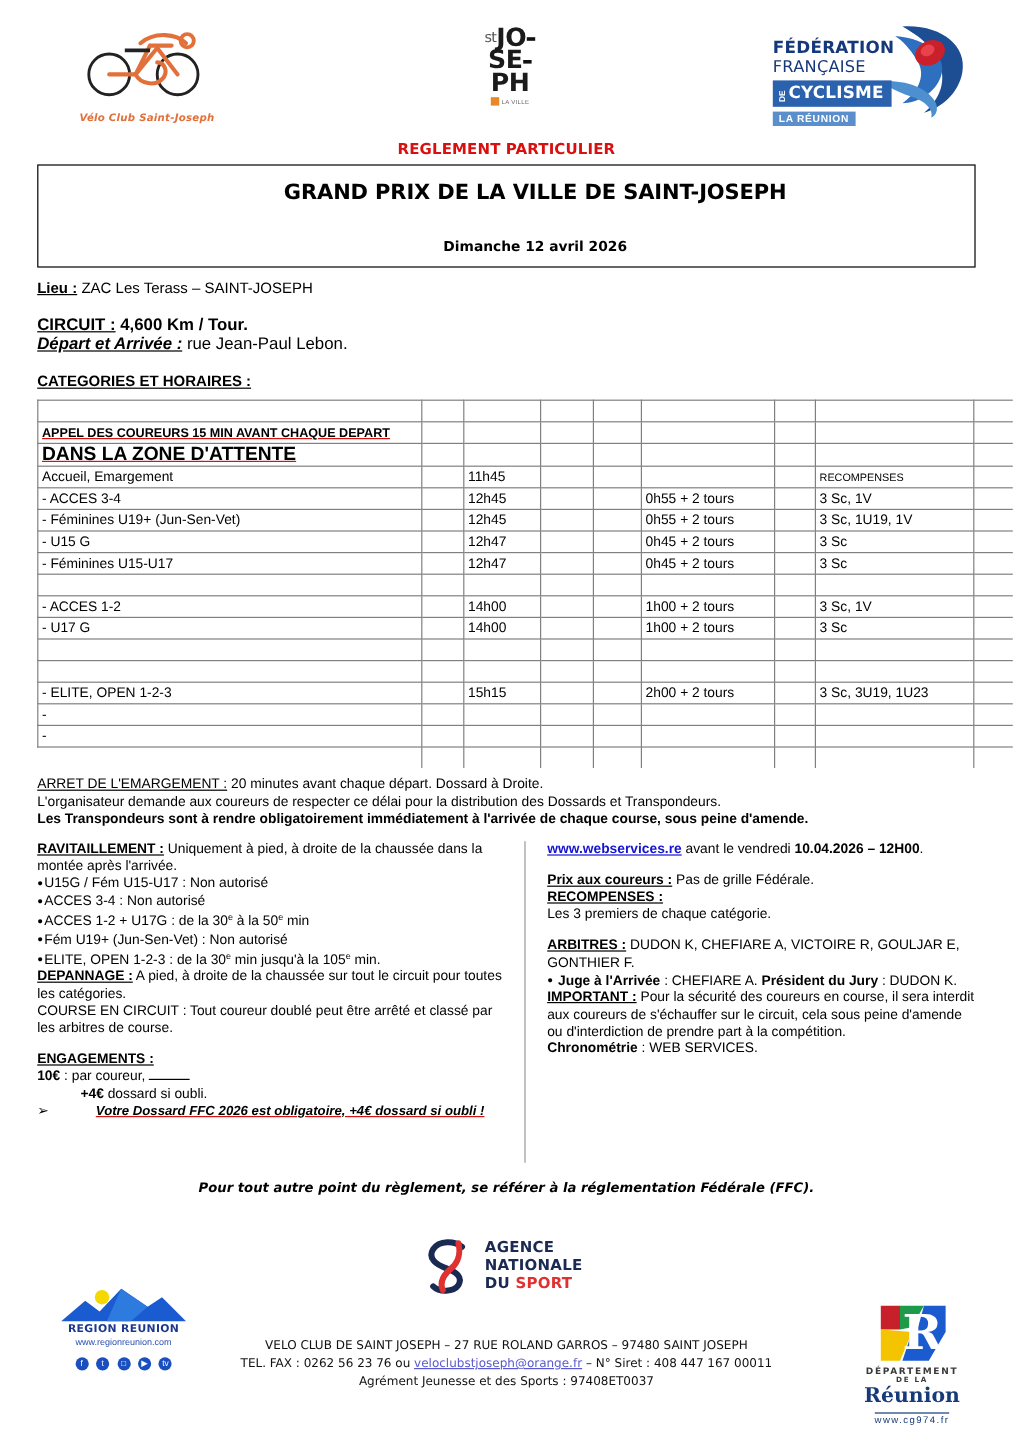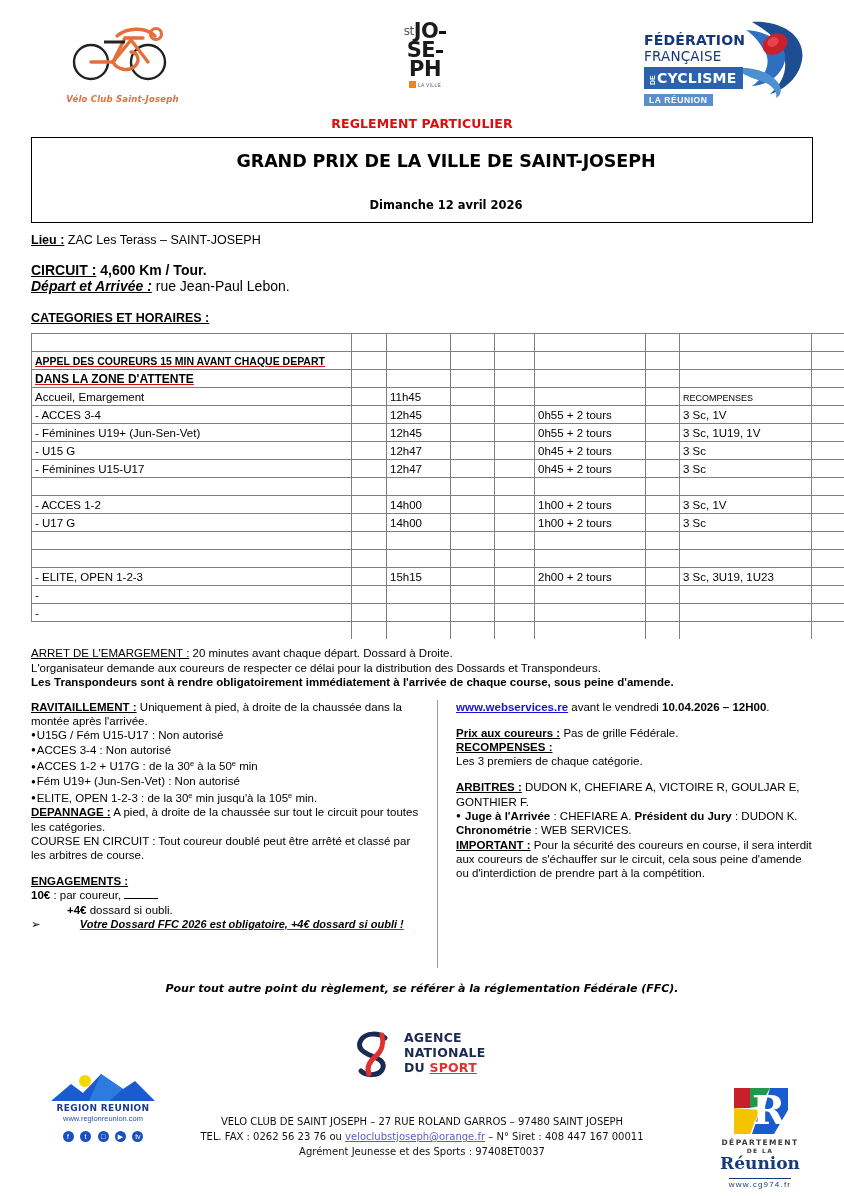--- a/index.html
+++ b/index.html
@@ -165,21 +165,21 @@
   td.c-sp1  { width: 28px; }
   td.c-time { width: 57px; }
   td.c-sp2  { width: 37px; }
   td.c-sp3  { width: 33px; }
   td.c-dur  { width: 104px; }
   td.c-sp4  { width: 27px; }
   td.c-rec  { width: 125px; }
   td.c-sp5  { width: 50px; }
 
   .hdr-red { font-weight: bold; font-size: 10.5px; text-decoration: underline; text-decoration-color:#D8100F; }
-  .hdr-red2 { font-weight: bold; font-size: 12px; text-decoration: underline; text-decoration-color:#D8100F; }
+  .hdr-red2 { font-weight: bold; font-size: 16px; text-decoration: underline; text-decoration-color:#D8100F; }
   .rec-hdr { font-weight: normal; font-size: 9px; text-align: center; }
   .rec-cell { font-size: 9.5px; }
 
   
   .notes { margin: 7px 31px 0 31px; font-size: 11.5px; line-height: 14.5px; }
 
   
   .cols {
     margin: 10px 31px 0 31px;
     display: flex;
@@ -210,21 +210,21 @@
   .ans {
     position: absolute; left: 352px; top: 26px; width: 170px; height: 56px;
   }
   .ans .s-mark {
     position:absolute; left:0; top:2px; width:44px; height:50px;
   }
   .ans .ans-txt { position:absolute; left:52px; top:3px; line-height:15px; }
   .ans .ans-txt div {
     font-family:"DejaVu Sans", sans-serif; font-weight:bold; font-size:12.5px; color:#1B2A52; letter-spacing:.2px;
   }
-  .ans .ans-txt .sport { color:#E03131;text-decoration:underline; }
+  .ans .ans-txt .sport { color:#E03131; }
 
   .region {
     position: absolute; left: 38px; top: 1072px; width: 130px; text-align: center;
   }
   .region .mtn { position:relative; width:108px; height:30px; margin: 0 auto; }
   .region .rn {
     font-family:"DejaVu Sans", sans-serif;
     font-weight:bold; font-size:9px; color:#1b3a8f; letter-spacing:.3px; margin-top:1px;
   }
   .region .rurl { font-size:7.5px; color:#2a4fb0; margin-top:1px; }
@@ -597,24 +597,24 @@
 
       <div style="height:12px"></div>
 
       <div>
         <span class="bu">ARBITRES :</span><span> DUDON K, CHEFIARE A, VICTOIRE R, GOULJAR E, GONTHIER F.</span>
       </div>
       <div class="bullet">
         <span class="b">Juge à l'Arrivée</span><span> : CHEFIARE A. </span><span class="b">Président du Jury</span><span> : DUDON K.</span>
       </div>
       <div>
+        <span class="bu">IMPORTANT :</span><span> Pour la sécurité des coureurs en course, il sera interdit aux coureurs de s'échauffer sur le circuit, cela sous peine d'amende ou d'interdiction de prendre part à la compétition.</span>
+      </div>
+      <div>
         <span class="b">Chronométrie</span><span> : WEB SERVICES.</span>
-      </div>
-      <div>
-        <span class="bu">IMPORTANT :</span><span> Pour la sécurité des coureurs en course, il sera interdit aux coureurs de s'échauffer sur le circuit, cela sous peine d'amende ou d'interdiction de prendre part à la compétition.</span>
       </div>
     </div>
   </div>
 
   <div class="footer-note">Pour tout autre point du règlement, se référer à la réglementation Fédérale (FFC).</div>
 
   <div class="footer-logos">
     <div class="ans">
       <svg class="s-mark" viewBox="0 0 44 50">
         <path d="M33 9 C27 4 14 3 9 11 C4 19 12 24 20 27 C28 30 34 34 30 41 C26 47 14 47 9 42" fill="none" stroke="#1B2A52" stroke-width="5" stroke-linecap="round"></path>

